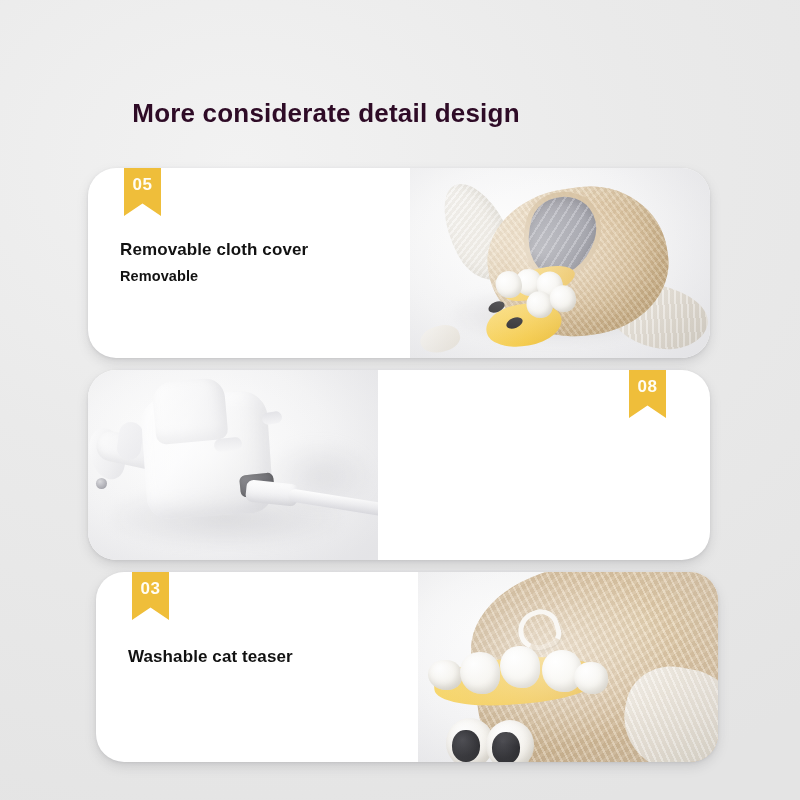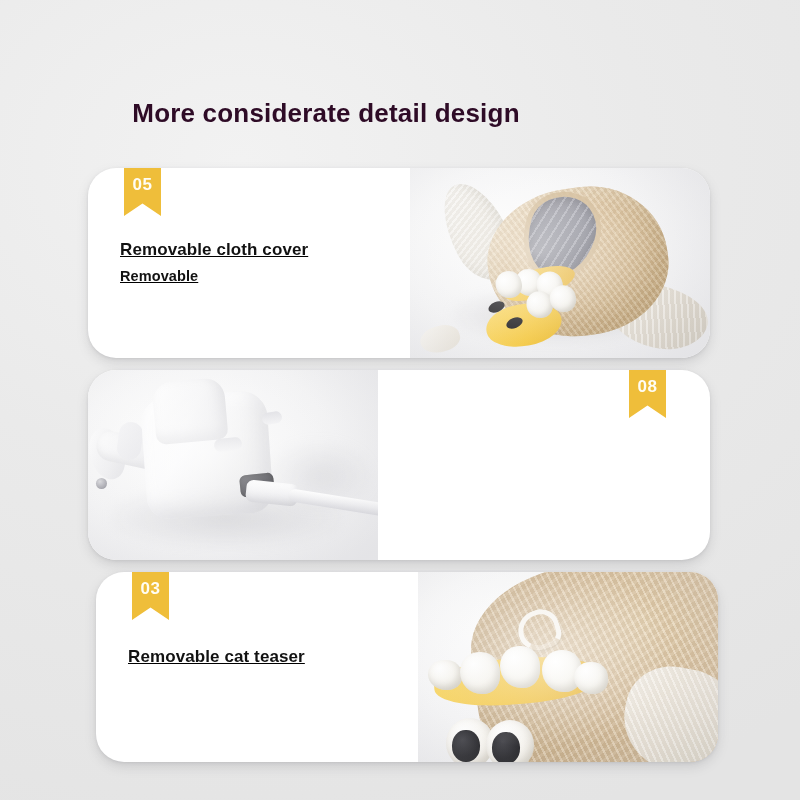--- a/index.html
+++ b/index.html
@@ -62,21 +62,21 @@
     font-size: 17px;
     font-weight: bold;
     line-height: 34px;
     text-align: center;
     letter-spacing: 0.5px;
   }
   .ribbon-left  { left: 36px; }
   .ribbon-right { right: 44px; }
 
   
-  .text-block { position: absolute; text-decoration: underline; }
+  .text-block { position: absolute; }
   .text-left  { left: 32px; text-align: left; }
   .text-right { right: 40px; text-align: right; }
 
   .t-line1 {
     font-size: 17px;
     font-weight: bold;
     color: #121212;
     white-space: nowrap;
     letter-spacing: 0.1px;
   }
@@ -472,17 +472,17 @@
       <div class="p3-pupil p3-pupil-b"></div>
 
       <div class="photo-vig"></div>
     </div>
 
     <div class="ribbon ribbon-left">
       <span>03</span>
     </div>
 
     <div class="text-block text-left block-3">
-      <div class="t-line2">Removable cat teaser</div>
+      <div class="t-line2">Washable cat teaser</div>
     </div>
   </div>
 
 </div>
 
 </body></html>

